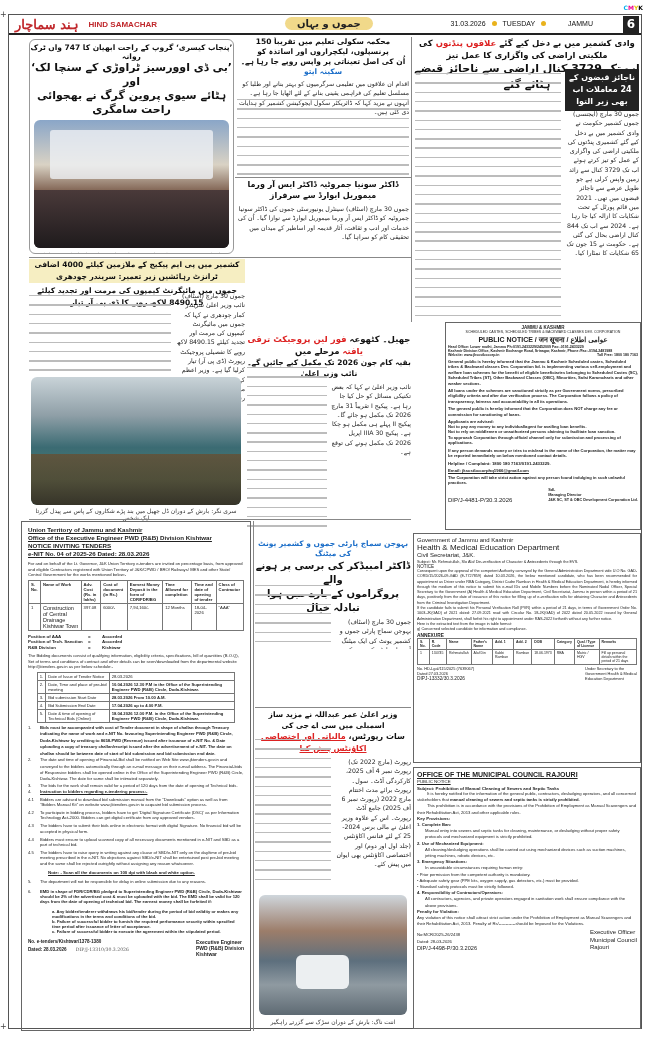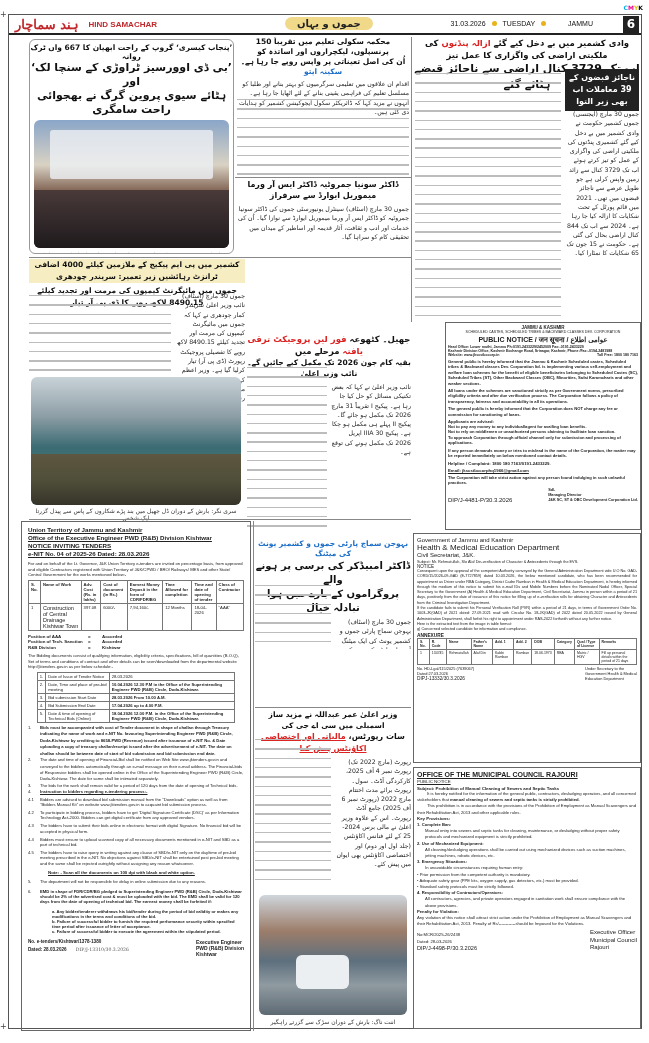--- a/index.html
+++ b/index.html
@@ -53,21 +53,21 @@
       <span>31.03.2026</span>
       <span class="dot"></span>
       <span>TUESDAY</span>
       <span class="dot"></span>
       <span style="margin-left:16px">JAMMU</span>
     </span>
     <span class="pnum">6</span>
   </div>
 
   <div class="col box" style="left:20px;top:24px;width:205px;height:215px;border-radius:6px;border-color:#999">
-    <div class="hl" style="font-size:7.5px;margin-top:3px">’پنجاب کیسری‘ گروپ کے راحت ابھیان کا 667 واں ٹرک روانہ</div>
+    <div class="hl" style="font-size:7.5px;margin-top:3px">’پنجاب کیسری‘ گروپ کے راحت ابھیان کا 747 واں ٹرک روانہ</div>
     <div class="hl" style="font-size:11px;line-height:14px">’بی ڈی اوورسیز ٹراوڑی کے سنچا لک‘ اور</div>
     <div class="hl" style="font-size:11px;line-height:14px">ہٹائے سیوی پروین گرگ نے بھجوائی راحت سامگری</div>
     <div class="photo" style="margin:3px 4px;height:128px;position:relative">
       <div style="position:absolute;left:8%;top:8%;width:84%;height:38%;background:#eef0f4;border-radius:3px;opacity:.8"></div>
       <div style="position:absolute;left:0;bottom:0;width:100%;height:45%;background:linear-gradient(180deg,#4a3a3a,#1e1a1c);border-radius:0 0 6px 6px"></div>
     </div>
     <div class="urdu" style="padding:0 4px;font-size:5.6px;line-height:8px">’پنجاب کیسری‘ پتر سموہ کی طرف سے چلائے جا رہے راحت ابھیان کے تحت بارڈر پر رہنے والے پریواروں کی مدد کے لیے راحت سامگری کا ایک ٹرک کورڈینیٹر میں ٹرک کا دورہ کیا۔ پروگرام میں 250 پریواروں کی طرف سے بھجوایا گیا جس میں 250 پریواروں کے لئے سامان تھا۔</div>
   </div>
 
   <div class="col" style="left:228px;top:22px;width:172px;height:140px">
@@ -78,23 +78,23 @@
   </div>
 
   <div class="hline" style="left:226px;top:162px;width:176px"></div>
   <div class="col" style="left:228px;top:164px;width:172px;height:80px">
     <div class="hl" style="font-size:8px;line-height:11px">ڈاکٹر سونیا جمروٹیہ ڈاکٹر ایس آر ورما میموریل ایوارڈ سے سرفراز</div>
     <div class="urdu" style="margin-top:3px">جموں 30 مارچ (اسٹاف) سینٹرل یونیورسٹی جموں کی ڈاکٹر سونیا جمروٹیہ کو ڈاکٹر ایس آر ورما میموریل ایوارڈ سے نوازا گیا۔ اُن کی خدمات اور ادب و ثقافت، آثار قدیمہ اور اساطیر کے میدان میں تحقیقی کام کو سراہا گیا۔</div>
   </div>
 
   <div class="vline" style="left:402px;top:22px;height:285px"></div>
   <div class="col" style="left:404px;top:22px;width:228px;height:285px">
-    <div class="hl" style="font-size:8.5px;line-height:12px"><span>وادی کشمیر میں بے دخل کیے گئے </span><span class="red">ازالہ پنڈتوں</span><span> کی ملکیتی اراضی کی واگزاری کا عمل تیز</span></div>
+    <div class="hl" style="font-size:8.5px;line-height:12px"><span>وادی کشمیر میں بے دخل کیے گئے </span><span class="red">علاقوں پنڈتوں</span><span> کی ملکیتی اراضی کی واگزاری کا عمل تیز</span></div>
     <div class="hl" style="font-size:11px;line-height:16px">اب تک 3729 کنال اراضی سے ناجائز قبضے ہٹائے گئے</div>
-    <div style="position:absolute;right:2px;top:32px;width:74px;background:#222;color:#fff;font-size:8px;font-weight:bold;direction:rtl;text-align:center;padding:3px;line-height:12px">ناجائز قبضوں کے 39 معاملات اب بھی زیر التوا</div>
+    <div style="position:absolute;right:2px;top:32px;width:74px;background:#222;color:#fff;font-size:8px;font-weight:bold;direction:rtl;text-align:center;padding:3px;line-height:12px">ناجائز قبضوں کے 24 معاملات اب بھی زیر التوا</div>
     <div class="urdu" style="position:absolute;right:2px;top:72px;width:74px">جموں 30 مارچ (ایجنسی) جموں کشمیر حکومت نے وادی کشمیر میں بے دخل کیے گئے کشمیری پنڈتوں کی ملکیتی اراضی کی واگزاری کے عمل کو تیز کرتے ہوئے اب تک 3729 کنال سے زائد زمین واپس کرلی ہے جو طویل عرصے سے ناجائز قبضوں میں تھی۔ 2021 میں قائم پورٹل کے تحت شکایات کا ازالہ کیا جا رہا ہے۔ 2024 سے اب تک 844 کنال اراضی بحال کی گئی ہے۔ حکومت نے 15 جون تک 65 شکایات کا نمٹارا کیا۔</div>
     <div class="txtlines" style="left:2px;top:32px;width:146px;height:250px"></div>
   </div>
 
   <div class="hline" style="left:20px;top:242px;width:382px"></div>
   <div class="col" style="left:20px;top:244px;width:216px;height:280px">
     <div class="hl" style="font-size:7.5px;line-height:12px;background:#f6eec2">کشمیر میں پی ایم پیکیج کے ملازمین کیلئے 4000 اضافی ٹرانزٹ رہائشیں زیر تعمیر: سریندر چودھری</div>
     <div class="hl" style="font-size:7.5px;line-height:12px;margin-top:2px">جموں میں مائیگرنٹ کیمپوں کی مرمت اور تجدید کیلئے 8490.15 لاکھ روپے کا ڈی پی آر تیار</div>
     <div class="urdu" style="position:absolute;right:0;top:32px;width:70px">جموں 30 مارچ (اسٹاف) نائب وزیر اعلیٰ سریندر کمار چودھری نے کہا کہ جموں میں مائیگرنٹ کیمپوں کی مرمت اور تجدید کیلئے 8490.15 لاکھ روپے کا تفصیلی پروجیکٹ رپورٹ (ڈی پی آر) تیار کرلیا گیا ہے۔ وزیر اعظم کے پیکیج کے تحت کشمیر میں 6000 اضافی ٹرانزٹ رہائشیں زیر تعمیر ہیں۔</div>
     <div class="txtlines" style="left:0;top:32px;width:142px;height:80px"></div>

